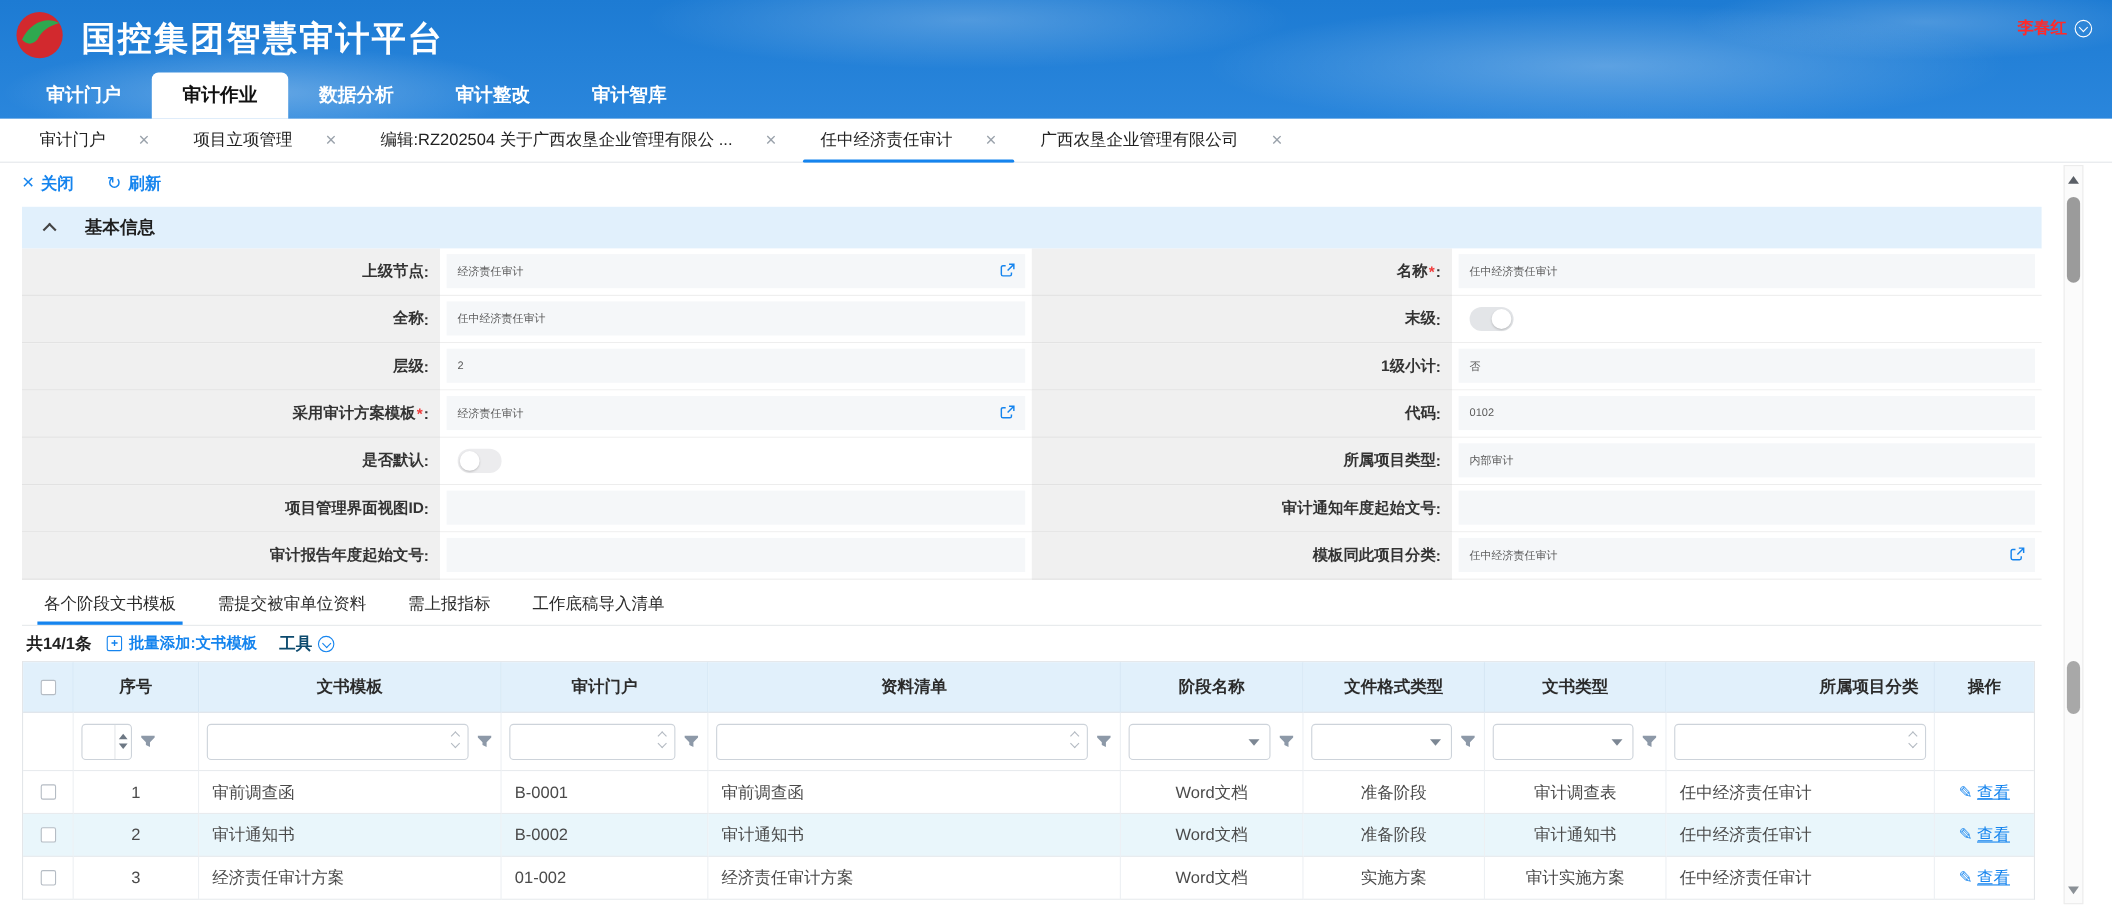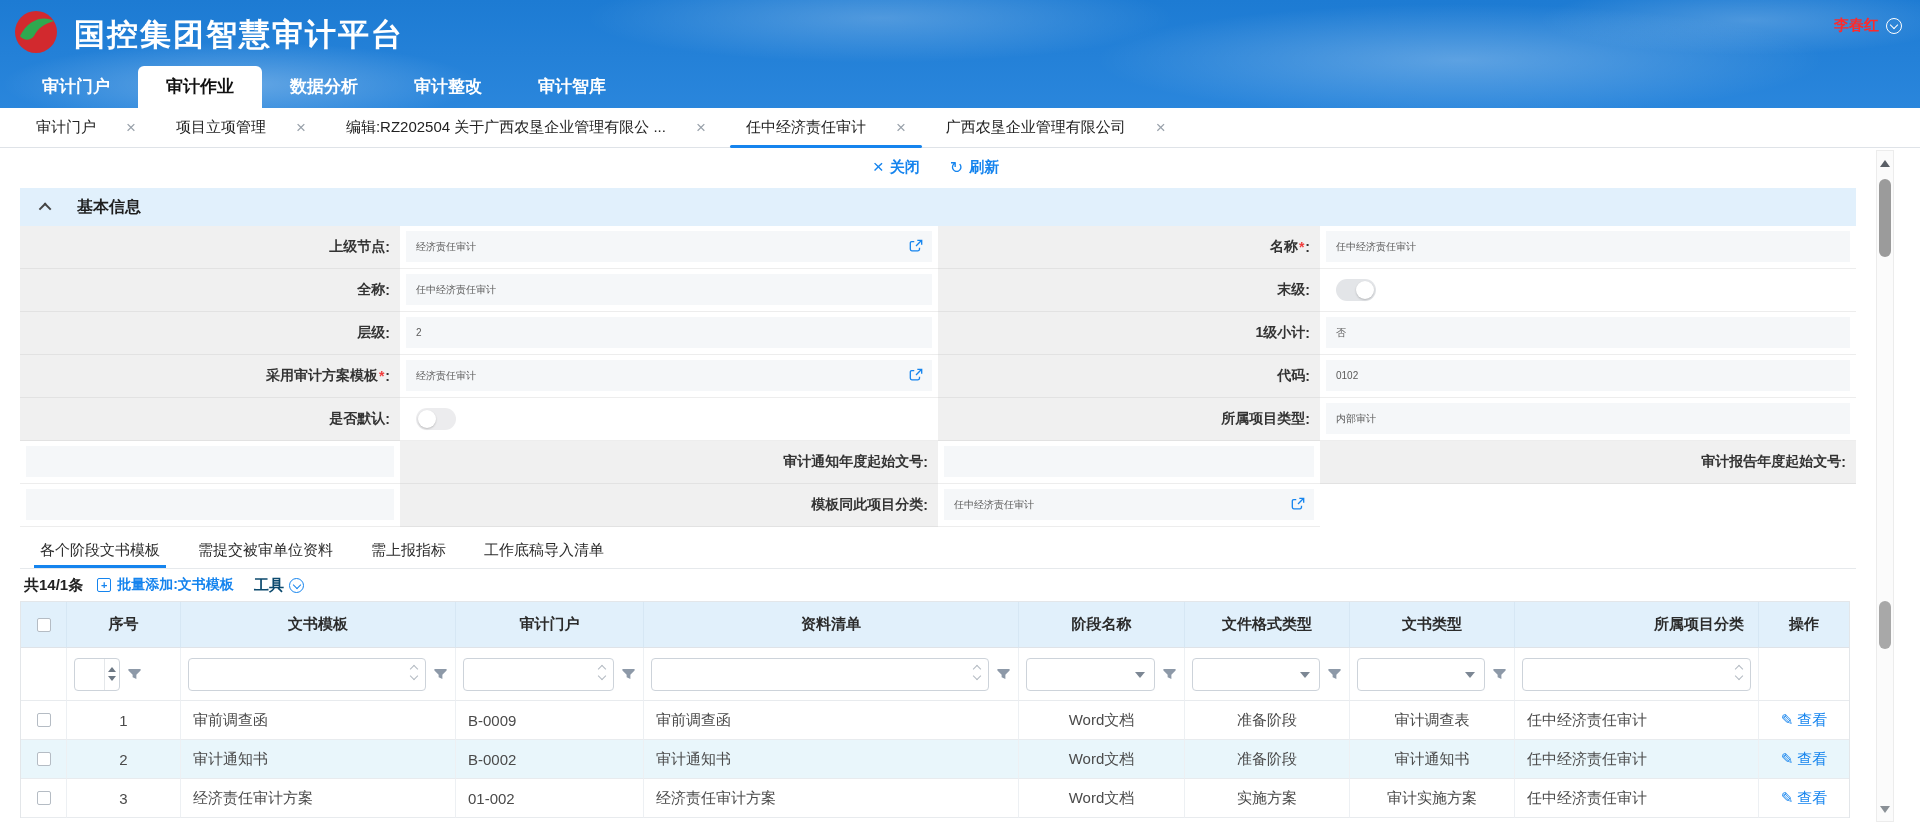--- a/index.html
+++ b/index.html
@@ -35,21 +35,21 @@
   .ptab { position:relative; display:flex; align-items:center; gap:30px; padding:0 20px;
     font-size:15px; color:#222; cursor:pointer; white-space:nowrap; }
   .ptab.active::after { content:""; position:absolute; left:4px; right:4px; bottom:-1px;
     height:3px; background:#1584ee; border-radius:2px; }
   .ptclose { color:#9aa2ab; font-size:15px; line-height:1; cursor:pointer; }
   .ptclose::before { content:"\00d7"; font-size:17px; }
 
   
   .content { position:absolute; top:148px; left:0; right:0; bottom:0; background:#fff;
     padding:0 64px 0 20px; }
-  .actions { height:38px; display:flex; justify-content:center; align-items:center; gap:30px; padding-right:4px; }
+  .actions { height:38px; display:flex; justify-content:flex-start; align-items:center; gap:30px; padding-right:4px; }
   .act { display:flex; align-items:center; gap:6px; color:#1584ee; font-size:15px; font-weight:bold; cursor:pointer; }
   .x-icon::before { content:"\00d7"; font-size:19px; font-weight:normal; }
   .r-icon::before { content:"\21bb"; font-size:16px; font-weight:normal; }
 
   .section-h { height:38px; margin-top:2px; background:#e1f0fc; display:flex; align-items:center;
     padding-left:22px; gap:26px; cursor:pointer; }
   .chevup { width:9px; height:9px; border-top:2px solid #444; border-left:2px solid #444;
     transform:rotate(45deg) translateY(2px); }
   .stitle { font-size:16px; font-weight:bold; color:#1f1f1f; }
 
@@ -116,21 +116,21 @@
     border-left:5px solid transparent; border-right:5px solid transparent; border-top:6px solid #7c8794; }
   .funnel { flex:0 0 15px; }
   .td { height:39px; border-right:1px solid #edf0f3; border-bottom:1px solid #e8ebee;
     display:flex; align-items:center; padding:0 12px; font-size:15px; color:#4a4a4a; }
   .td:last-child { border-right:none; }
   .td.center { justify-content:center; padding:0 4px; }
   .grow.alt .td { background:#e9f6fb; }
   .cb { width:14px; height:14px; border:1.5px solid #b5bcc4; border-radius:2px; background:#fff;
     display:inline-block; cursor:pointer; }
   .viewlink { display:flex; align-items:center; gap:4px; color:#1584ee; font-size:15px;
-    cursor:pointer; }
+    cursor:pointer; text-decoration:underline; }
   .pencil::before { content:"\270e"; text-decoration:none; display:inline-block; }
 
   
   .vscroll { position:absolute; top:150px; right:26px; width:18px; height:672px;
     background:#fbfbfb; border:1px solid #ececec; }
   .sarr { position:absolute; left:0; width:16px; height:16px; display:flex; align-items:center;
     justify-content:center; cursor:pointer; }
   .sarr.up { top:4px; } .sarr.dn { bottom:4px; }
   .sarr.up::before { content:""; width:0; height:0; border-left:5px solid transparent;
     border-right:5px solid transparent; border-bottom:7px solid #5a5f66; }
@@ -295,20 +295,23 @@
       </div>
       <div class="fcell flabel">
           <span>所属项目类型</span>
         </div>
       <div class="fcell fval">
         <div class="val">
             <span>内部审计</span>
           </div>
       </div>
 
+      <div class="fcell flabel">
+          <span>项目管理界面视图ID</span>
+        </div>
       <div class="fcell fval">
         <div class="val">
             <span></span>
           </div>
       </div>
       <div class="fcell flabel">
           <span>审计通知年度起始文号</span>
         </div>
       <div class="fcell fval">
         <div class="val">
@@ -453,21 +456,21 @@
         </div>
         <div class="fc"></div>
       </div>
 
       <div class="grow gdata">
         <div class="td center">
             <span class="cb"></span>
           </div>
         <div class="td center">1</div>
         <div class="td">审前调查函</div>
-        <div class="td">B-0009</div>
+        <div class="td">B-0001</div>
         <div class="td">审前调查函</div>
         <div class="td center">Word文档</div>
         <div class="td center">准备阶段</div>
         <div class="td center">审计调查表</div>
         <div class="td">任中经济责任审计</div>
         <div class="td center">
           <span class="viewlink">
               <span class="pencil"></span>
               <span>查看</span>
             </span>

